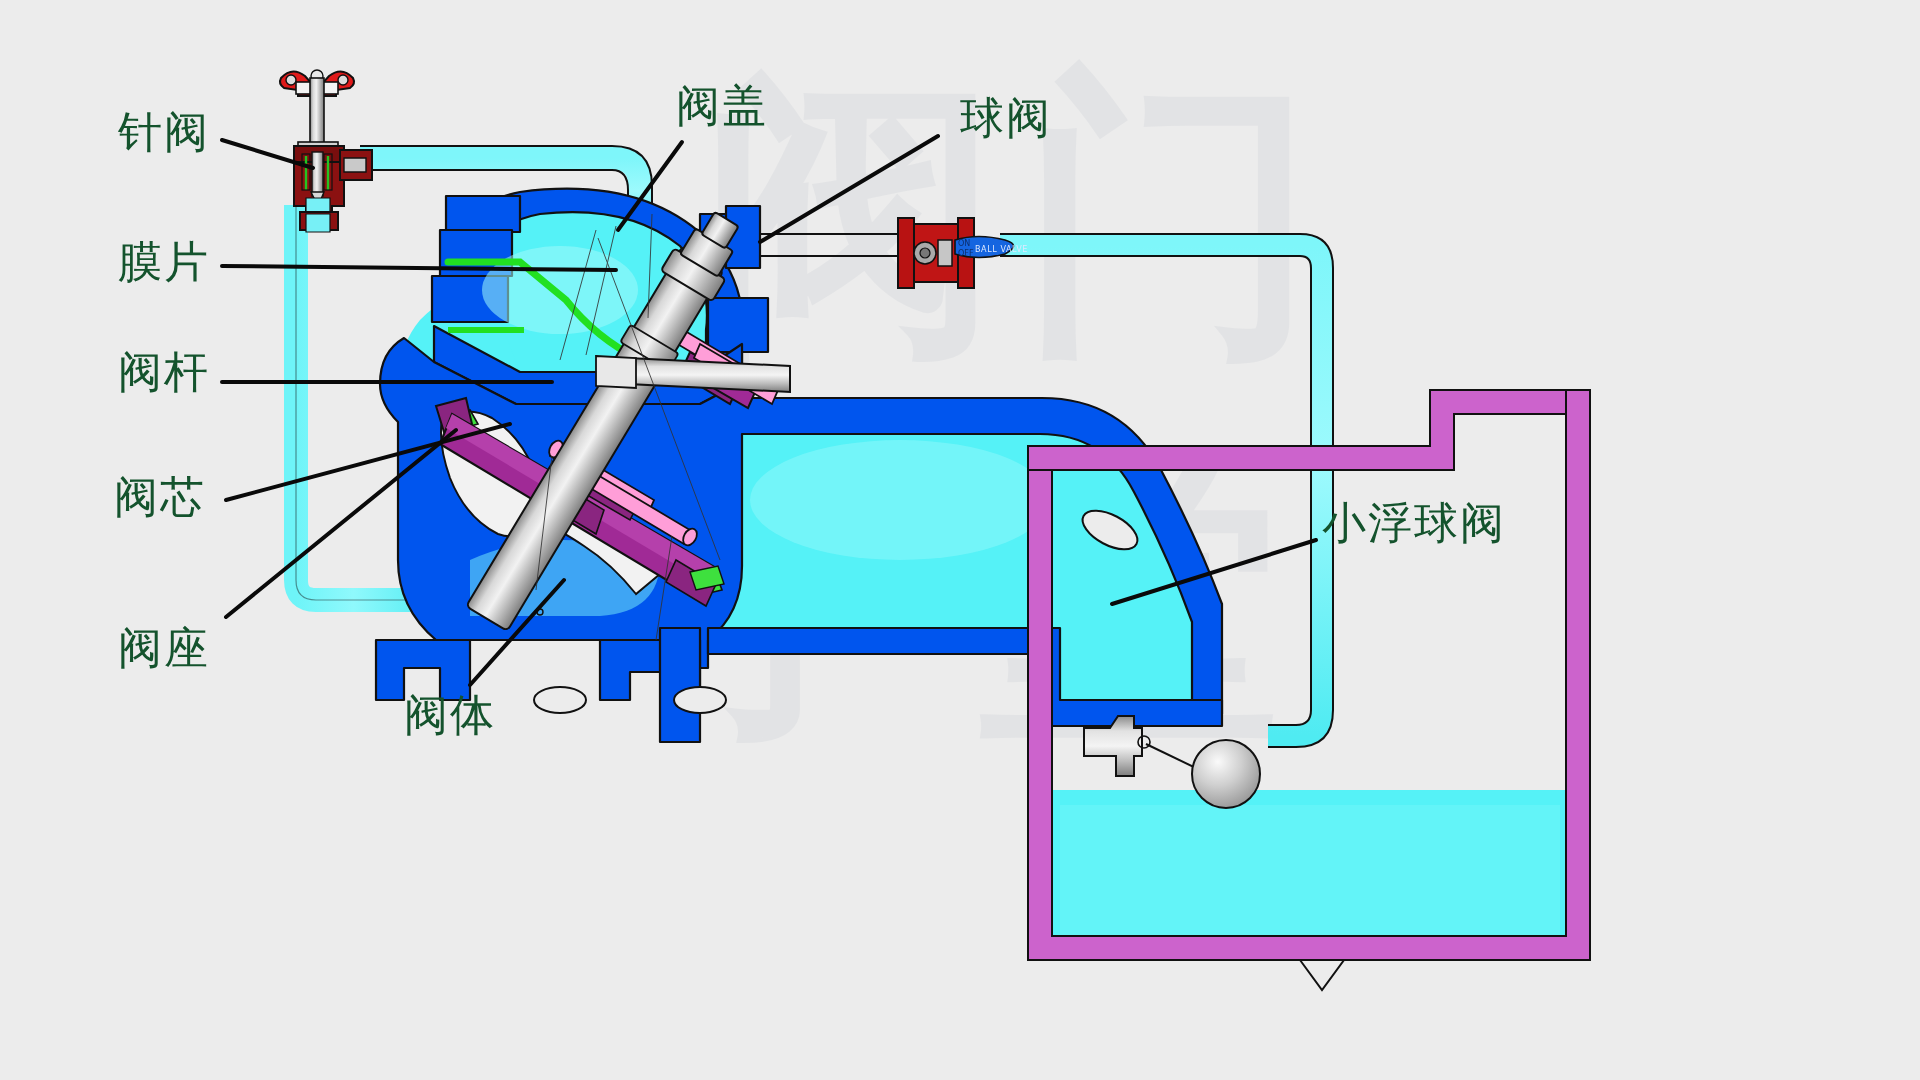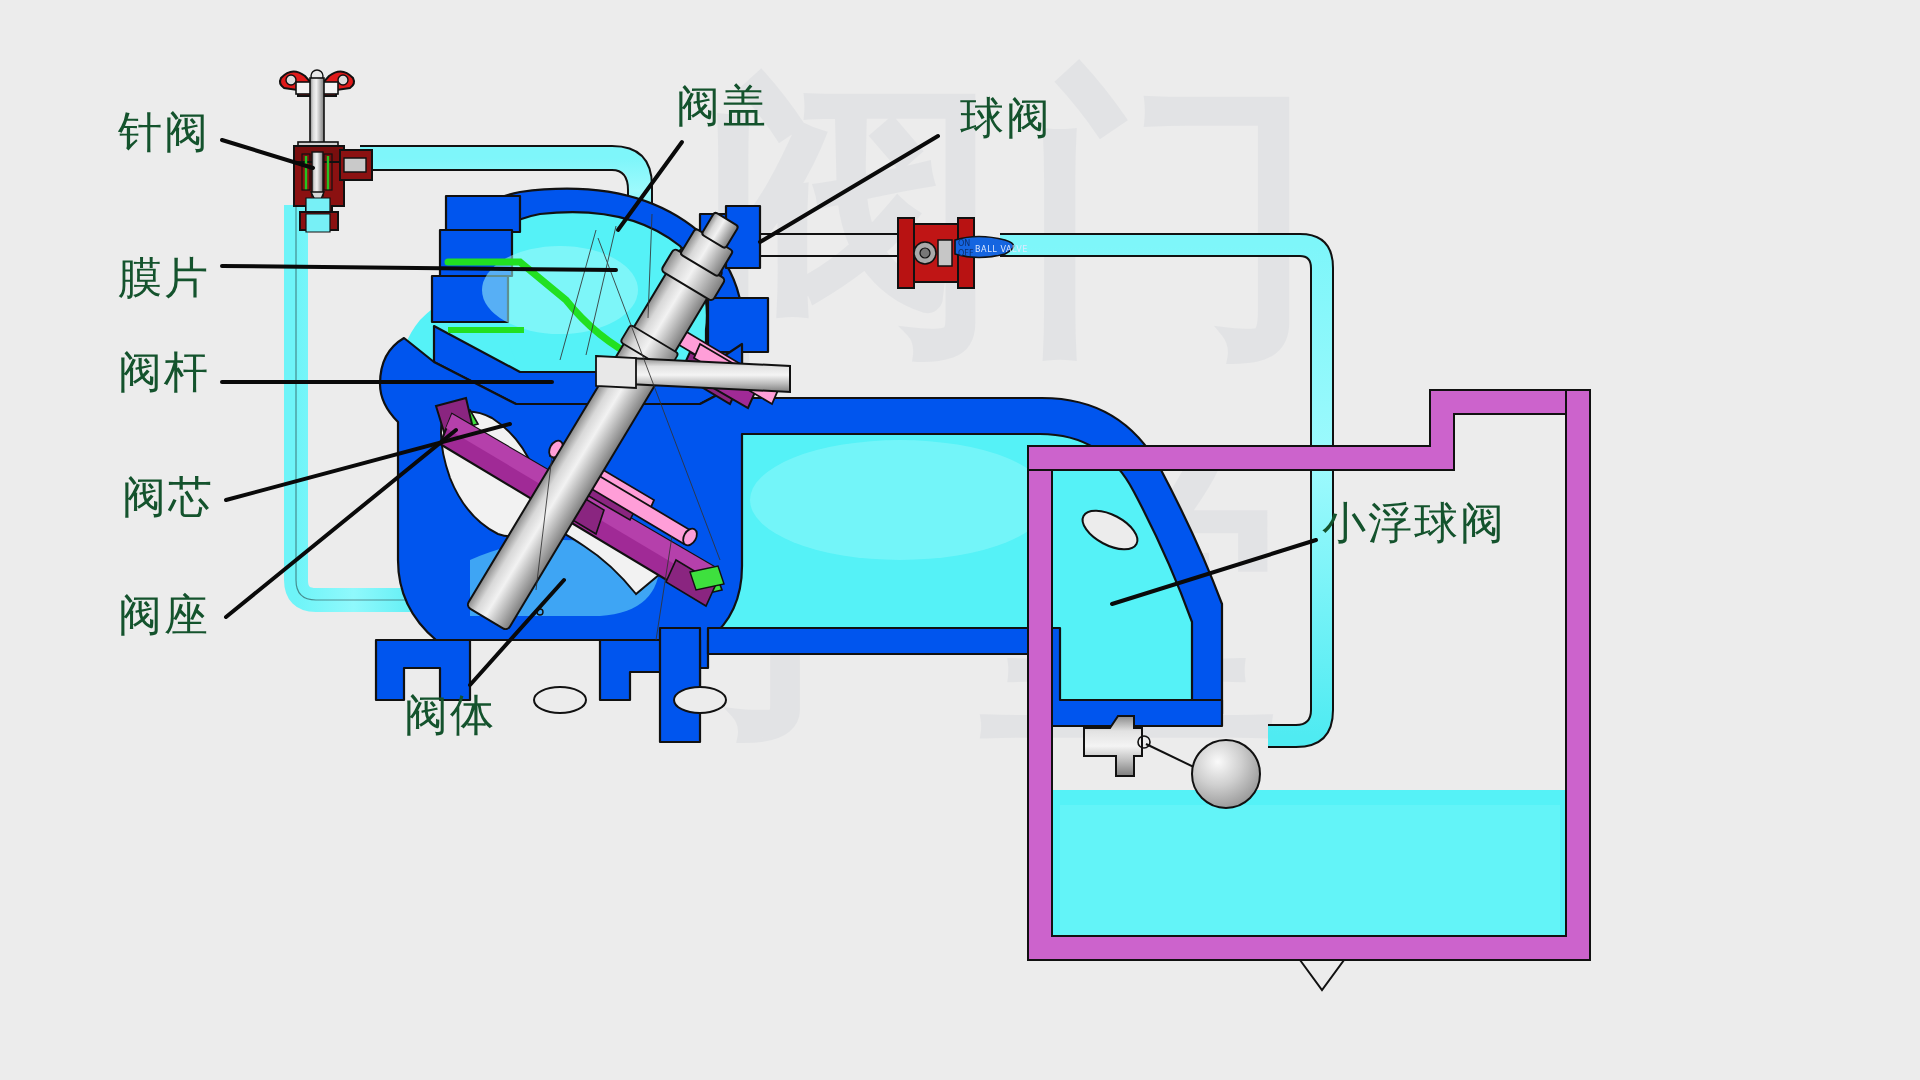--- a/index.html
+++ b/index.html
@@ -278,22 +278,22 @@
       <line x1="226" y1="500" x2="510" y2="424"></line>
       <line x1="226" y1="617" x2="456" y2="430"></line>
       <line x1="470" y1="685" x2="564" y2="580"></line>
       <line x1="682" y1="142" x2="618" y2="230"></line>
       <line x1="938" y1="136" x2="760" y2="242"></line>
       <line x1="1316" y1="540" x2="1112" y2="604"></line>
     </g>
   </svg>
 
   <div class="lbl" style="left:118px;top:110px">针阀</div>
-  <div class="lbl" style="left:118px;top:256px">膜片</div>
+  <div class="lbl" style="left:118px;top:240px">膜片</div>
   <div class="lbl" style="left:118px;top:350px">阀杆</div>
-  <div class="lbl" style="left:122px;top:475px">阀芯</div>
-  <div class="lbl" style="left:118px;top:593px">阀座</div>
+  <div class="lbl" style="left:114px;top:475px">阀芯</div>
+  <div class="lbl" style="left:118px;top:626px">阀座</div>
   <div class="lbl" style="left:404px;top:693px">阀体</div>
   <div class="lbl" style="left:676px;top:84px">阀盖</div>
   <div class="lbl" style="left:960px;top:96px">球阀</div>
   <div class="lbl" style="left:1322px;top:501px">小浮球阀</div>
 
 </div>
 
 </body></html>

